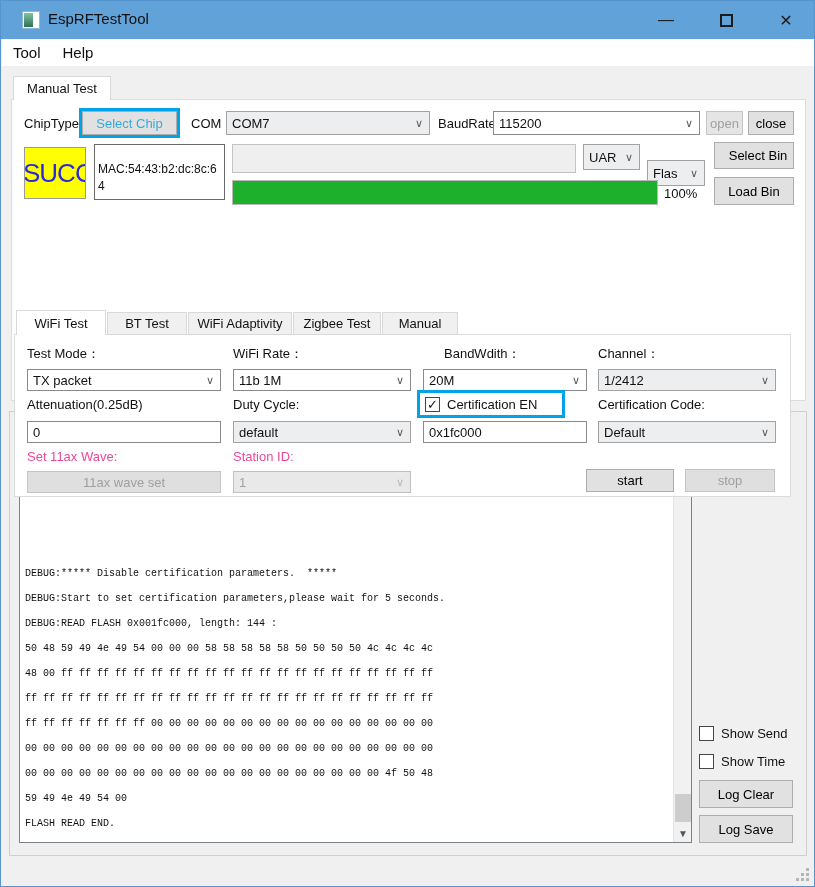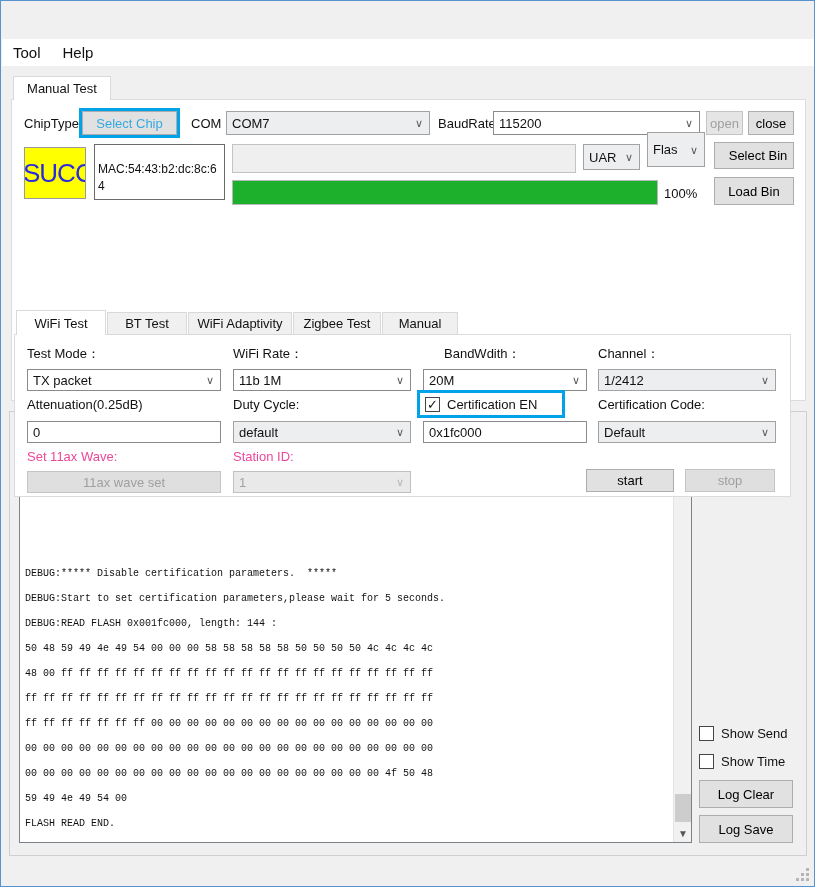--- a/index.html
+++ b/index.html
@@ -89,20 +89,29 @@
   .chk-row { position:absolute; display:flex; gap:7px; font-size:13px; }
 
   .grip { position:absolute; right:5px; bottom:5px; width:12px; height:12px; }
   .grip i { position:absolute; width:3px; height:3px; background:#b5b5b5; }
 </style>
 </head>
 <body>
 
 <div class="window">
 
+  <div class="titlebar">
+    <div class="app-icon"></div>
+    <div class="title-text">EspRFTestTool</div>
+    <div class="cap-btn cap-min">—</div>
+    <div class="cap-btn cap-max" style="font-size:14px;">
+        <span style="display:block;width:13px;height:13px;border:2px solid #1c1c1c;"></span>
+      </div>
+    <div class="cap-btn cap-close">✕</div>
+  </div>
 
   <div class="menubar">
     <div class="menu-item">Tool</div>
     <div class="menu-item">Help</div>
   </div>
 
   <div class="outer-tab">Manual Test</div>
   <div class="outer-page">
 
     <div class="lbl" style="left:12px; top:16px;">ChipType</div>
@@ -124,21 +133,21 @@
 
     <div class="succ-box">
         <span>SUCC</span>
       </div>
     <div class="mac-box">MAC:54:43:b2:dc:8c:64</div>
     <div class="tinput" style="left:220px; top:44px; width:344px; height:29px; background:#efefef; border-color:#c3c3c3;"></div>
     <div class="combo gray" style="left:571px; top:44px; width:57px; height:26px;">
       <span>UAR</span>
       <span class="arrow">∨</span>
     </div>
-    <div class="combo gray" style="left:635px; top:32px; width:58px; height:35px;">
+    <div class="combo gray" style="left:635px; top:60px; width:58px; height:26px;">
       <span>Flas</span>
       <span class="arrow">∨</span>
     </div>
     <button class="btn" style="left:702px; top:42px; width:80px; height:27px;padding-left:8px;">Select Bin</button>
     <div class="progress-wrap">
       <div class="progress-fill" style="width:100%;"></div>
     </div>
     <div class="lbl" style="left:652px; top:86px;">100%</div>
     <button class="btn" style="left:702px; top:77px; width:80px; height:28px;">Load Bin</button>
 

